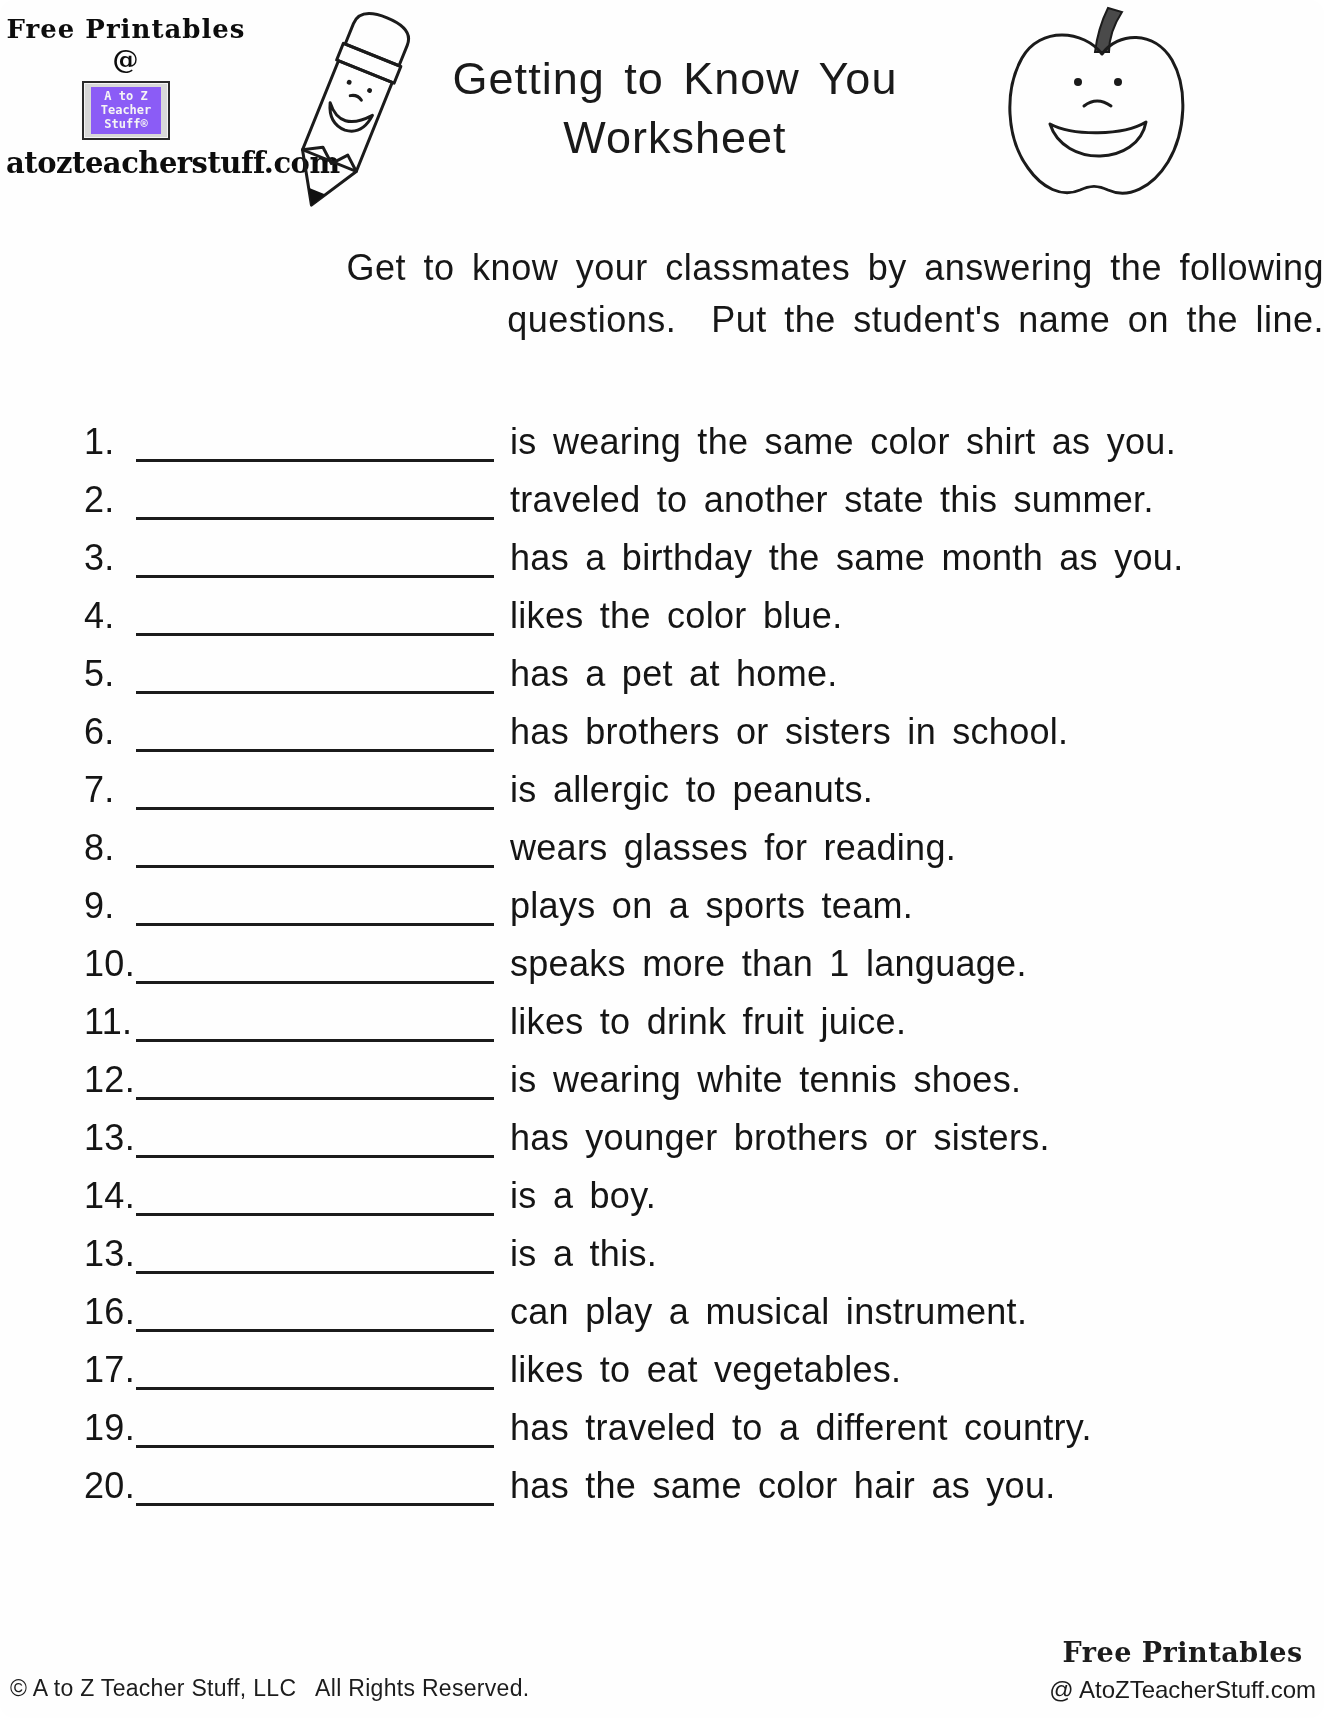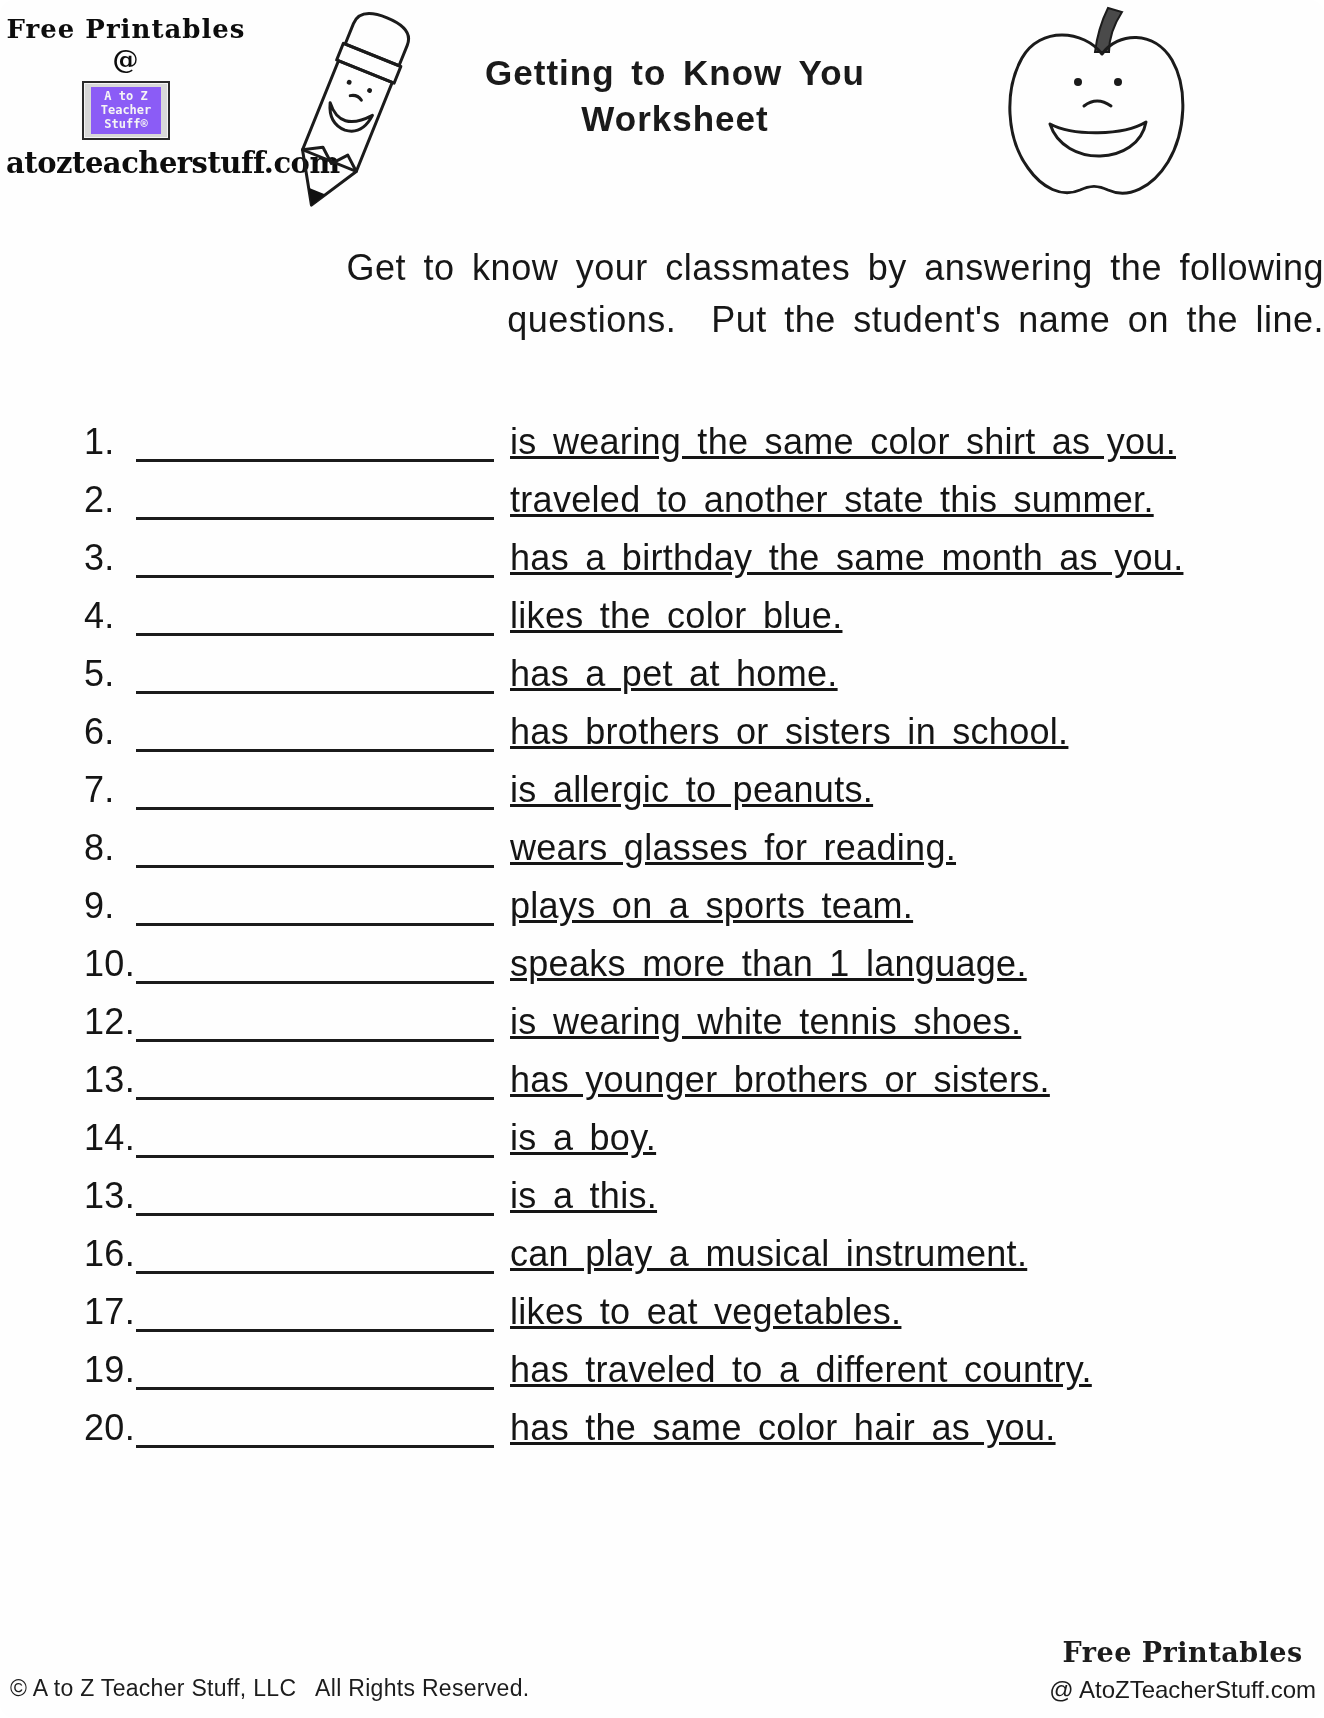--- a/index.html
+++ b/index.html
@@ -57,22 +57,22 @@
   }
 
   
   .title {
     position: absolute;
     left: 430px;
     top: 50px;
     width: 490px;
     margin: 0;
     text-align: center;
-    font-weight: bold;
-    font-size: 35px;
+    font-weight: normal;
+    font-size: 45px;
     line-height: 1.3;
     letter-spacing: 1px;
     word-spacing: 6px;
     color: #1a1a1a;
   }
 
   
   .pencil-wrap { position: absolute; left: 258px; top: 6px; }
   .apple-wrap  { position: absolute; left: 978px; top: 0px; }
   svg .ln { fill: none; stroke: #1b1b1b; stroke-width: 3; stroke-linejoin: round; stroke-linecap: round; }
@@ -119,21 +119,20 @@
     flex: none;
     width: 358px;
     border-bottom: 3px solid #1b1b1b;
     height: 30px;
     margin-right: 16px;
   }
   .stmt {
     white-space: nowrap;
     line-height: 1;
     padding-bottom: 2px;
-    text-decoration: underline;
   }
 
   
   .footer-left {
     position: absolute;
     left: 10px;
     bottom: 16px;
     font-size: 23px;
     letter-spacing: 0.3px;
     white-space: pre;
@@ -283,20 +282,25 @@
       <span class="blank"></span>
       <span class="stmt">plays on a sports team.</span>
     </div>
 
     <div class="row">
       <span class="num">10.</span>
       <span class="blank"></span>
       <span class="stmt">speaks more than 1 language.</span>
     </div>
 
+    <div class="row">
+      <span class="num">11.</span>
+      <span class="blank"></span>
+      <span class="stmt">likes to drink fruit juice.</span>
+    </div>
 
     <div class="row">
       <span class="num">12.</span>
       <span class="blank"></span>
       <span class="stmt">is wearing white tennis shoes.</span>
     </div>
 
     <div class="row">
       <span class="num">13.</span>
       <span class="blank"></span>

